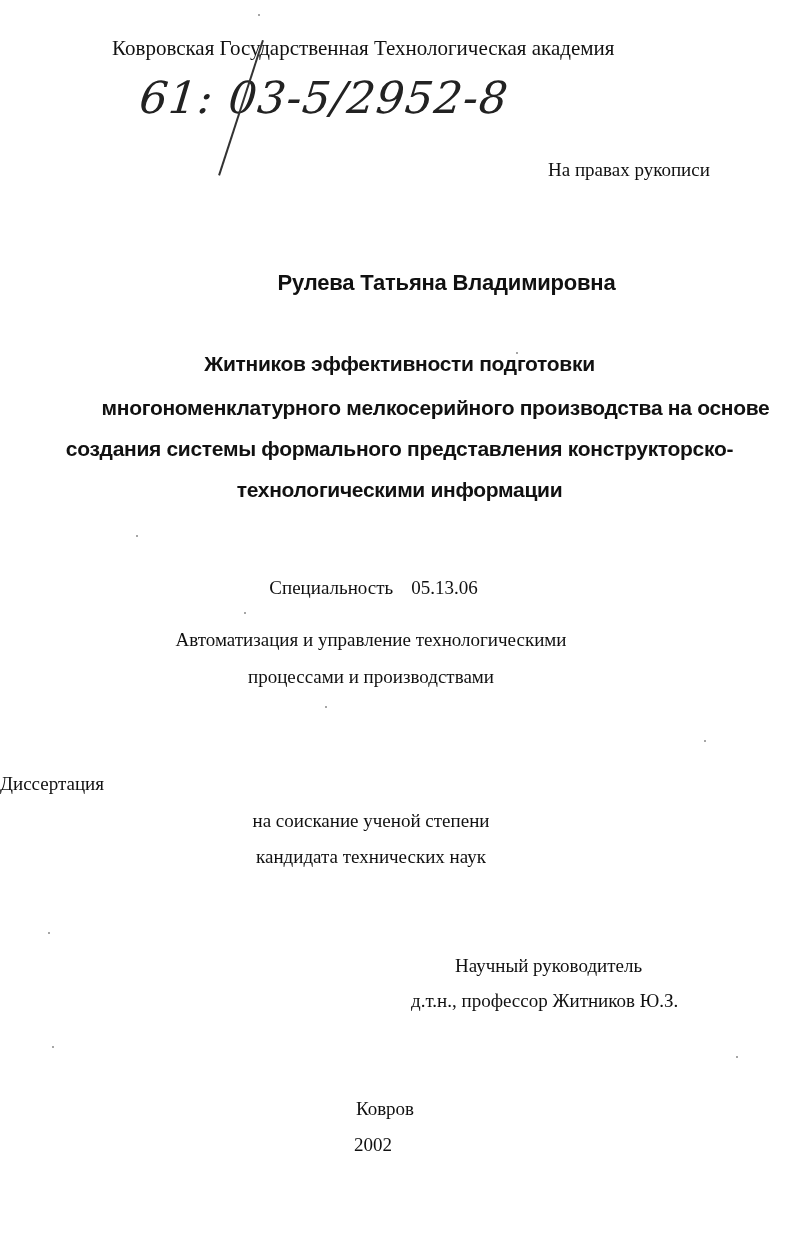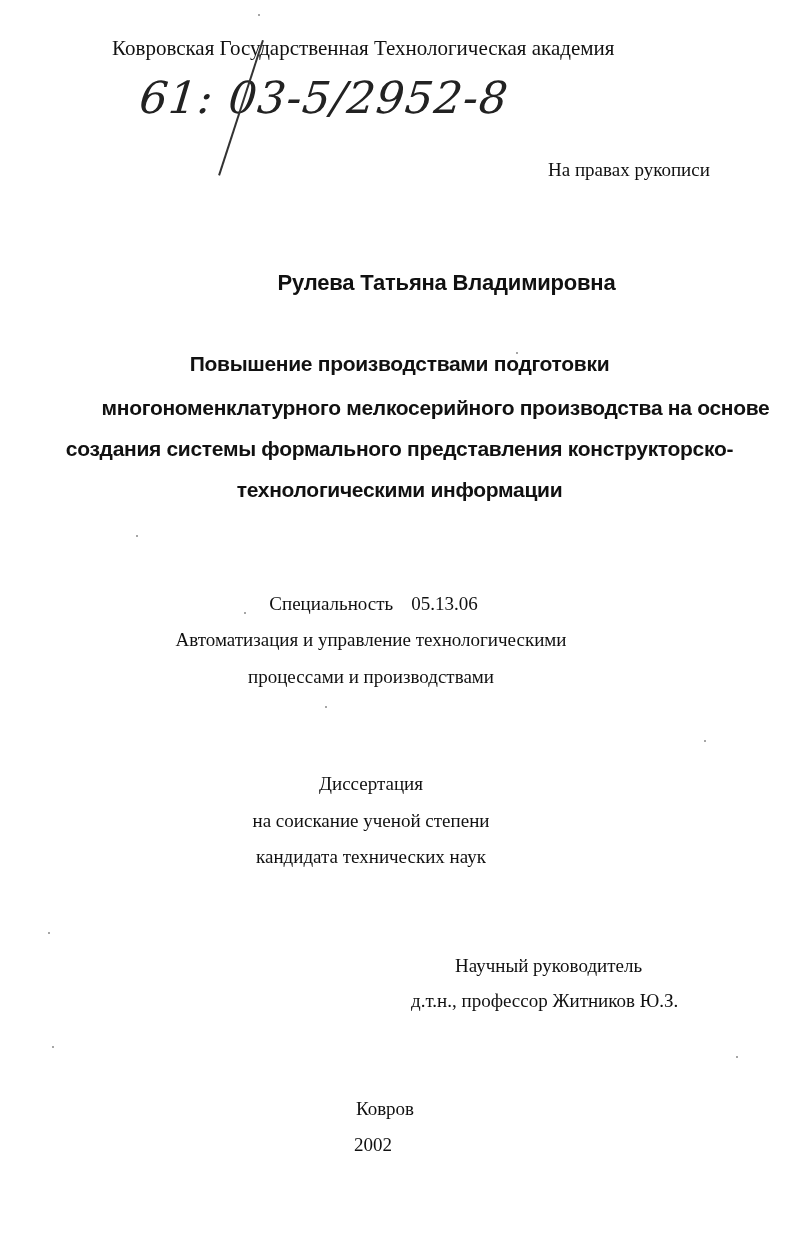--- a/index.html
+++ b/index.html
@@ -15,21 +15,21 @@
     #archive-slash { position: absolute; left: 262px; top: 40px; width: 2px; height: 142px; background: #333; transform: rotate(18deg); transform-origin: top left; }
     #rights { left: 548px; top: 159px; font-size: 19px; }
 
     #author { top: 270px; font-size: 22px; font-weight: bold; font-family: "Liberation Sans", sans-serif; letter-spacing: -0.2px; padding-left: 47px; }
     .title-line { font-weight: bold; font-size: 21px; font-family: "Liberation Sans", sans-serif; letter-spacing: -0.3px; }
     #t1 { top: 352px; }
     #t2 { top: 396px; margin-left: 36px; }
     #t3 { top: 437px; }
     #t4 { top: 478px; }
 
-    #spec { top: 593px; font-size: 19px; }
+    #spec { top: 577px; font-size: 19px; }
     #spec .code { margin-left: 18px; }
     #spec-name1 { top: 629px; font-size: 19px; }
     #spec-name2 { top: 666px; font-size: 19px; }
 
     #diss1 { top: 773px; font-size: 19px; }
     #diss2 { top: 810px; font-size: 19px; }
     #diss3 { top: 846px; font-size: 19px; }
 
     #sup1 { left: 455px; top: 955px; font-size: 19px; }
     #sup2 { left: 411px; top: 990px; font-size: 19px; }
@@ -47,36 +47,36 @@
   <div id="institution" class="abs">Ковровская Государственная Технологическая академия</div>
 
   <div id="archive" class="abs">61: 03-5/2952-8</div>
   <div id="archive-slash"></div>
 
   <div id="rights" class="abs">На правах рукописи</div>
 
   <div id="author" class="abs center">Рулева Татьяна Владимировна</div>
 
   <div>
-    <div id="t1" class="abs center title-line">Повышение производствами подготовки</div>
+    <div id="t1" class="abs center title-line">Житников эффективности подготовки</div>
     <div id="t2" class="abs center title-line">многономенклатурного мелкосерийного производства на основе</div>
     <div id="t3" class="abs center title-line">создания системы формального представления конструкторско-</div>
     <div id="t4" class="abs center title-line">технологическими информации</div>
   </div>
 
   <div>
     <div id="spec" class="abs" style="left:0;width:747px;text-align:center;">
       <span>Специальность</span><span class="code">05.13.06</span>
     </div>
     <div id="spec-name1" class="abs" style="left:0;width:742px;text-align:center;">Автоматизация и управление технологическими</div>
     <div id="spec-name2" class="abs" style="left:0;width:742px;text-align:center;">процессами и производствами</div>
   </div>
 
   <div>
-    <div id="diss1" class="abs" style="left:0;width:742px;text-align:center;">Диссертация</div>
+    <div id="diss1" class="abs" style="left:0;width:742px;text-align:left;">Диссертация</div>
     <div id="diss2" class="abs" style="left:0;width:742px;text-align:center;">на соискание ученой степени</div>
     <div id="diss3" class="abs" style="left:0;width:742px;text-align:center;">кандидата технических наук</div>
   </div>
 
   <div>
     <div id="sup1" class="abs">Научный руководитель</div>
     <div id="sup2" class="abs">д.т.н., профессор Житников Ю.З.</div>
   </div>
 
   <div>

